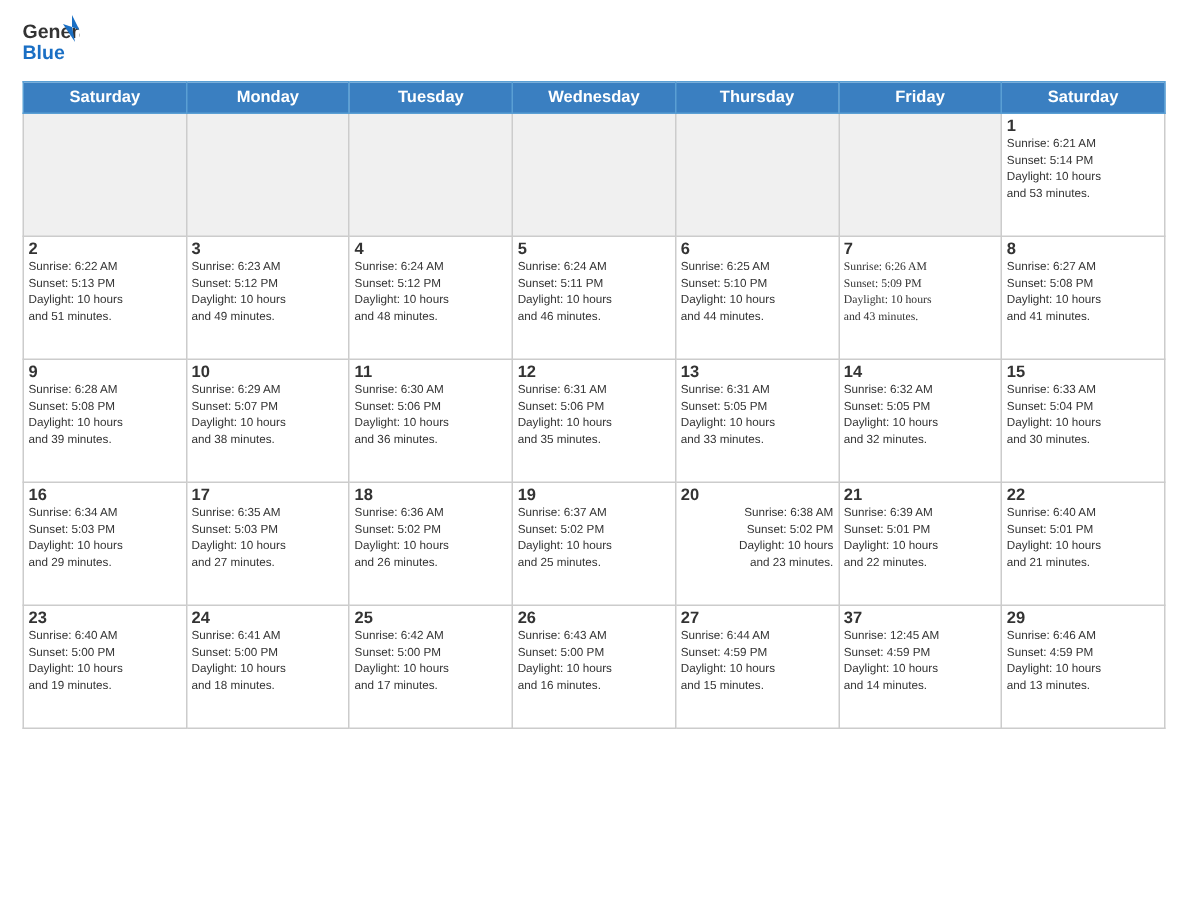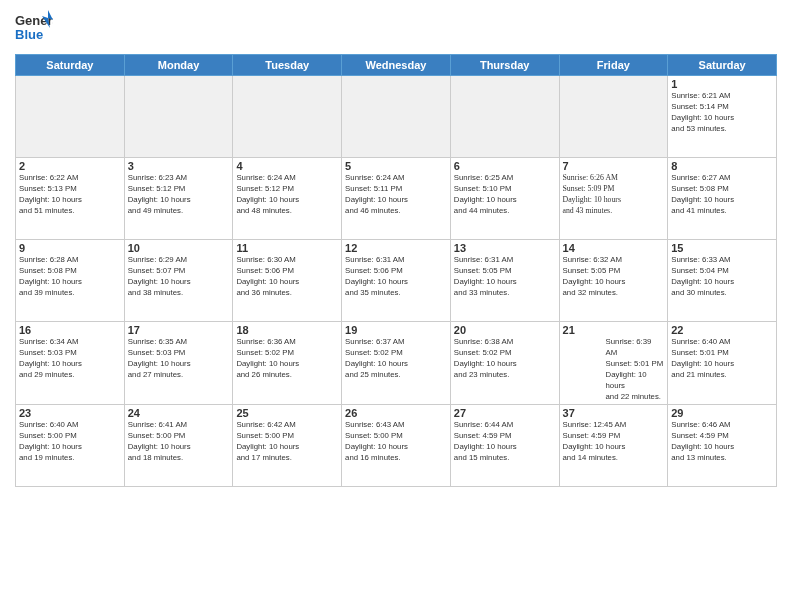--- a/index.html
+++ b/index.html
@@ -252,28 +252,28 @@
           </td>
           <td>
             <span class="day-number">19</span>
             <div class="day-info" style="white-space: pre-line;">Sunrise: 6:37 AM
 Sunset: 5:02 PM
 Daylight: 10 hours
 and 25 minutes.</div>
           </td>
           <td>
             <span class="day-number">20</span>
-            <div class="day-info" style="white-space: pre-line;">Sunrise: 6:38 AM
+            <div class="day-info" style="white-space: pre-line; text-align: right;">Sunrise: 6:38 AM
 Sunset: 5:02 PM
 Daylight: 10 hours
 and 23 minutes.</div>
           </td>
           <td>
             <span class="day-number">21</span>
-            <div class="day-info" style="white-space: pre-line; margin-left: 43px;">Sunrise: 6:39 AM
+            <div class="day-info" style="white-space: pre-line;">Sunrise: 6:39 AM
 Sunset: 5:01 PM
 Daylight: 10 hours
 and 22 minutes.</div>
           </td>
           <td>
             <span class="day-number">22</span>
             <div class="day-info" style="white-space: pre-line;">Sunrise: 6:40 AM
 Sunset: 5:01 PM
 Daylight: 10 hours
 and 21 minutes.</div>

